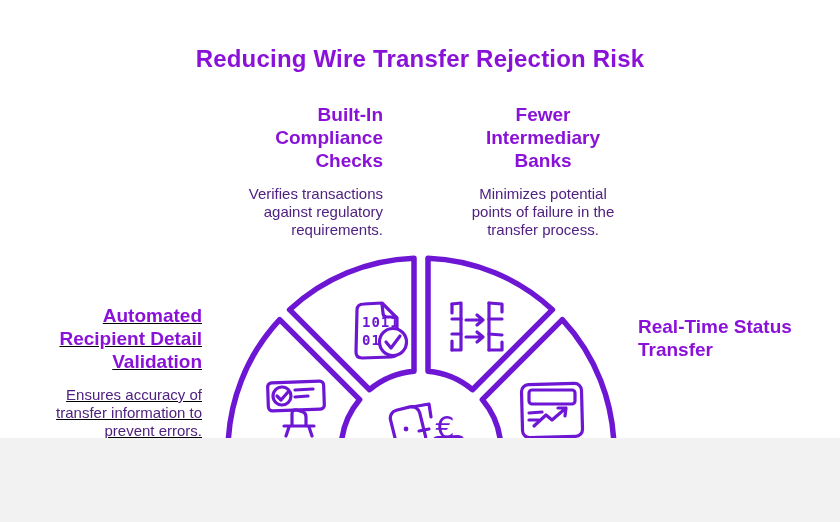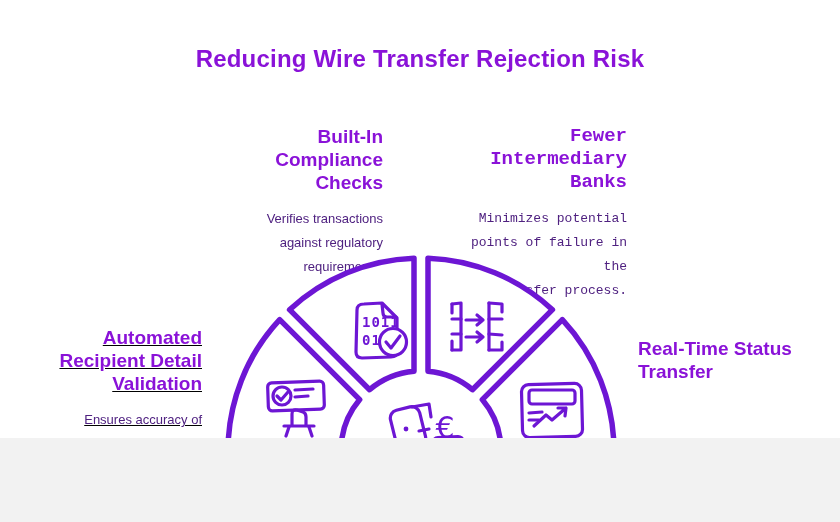--- a/index.html
+++ b/index.html
@@ -19,34 +19,34 @@
     font-family:"Liberation Sans", sans-serif;
   }
   .page-title{
     position:absolute;top:45px;left:0;width:840px;
     text-align:center;
     font-size:24px;line-height:28px;font-weight:bold;
     letter-spacing:.2px;
     color:var(--c-title);
     white-space:pre-line;
   }
-  .blk{position:absolute;margin-top:22px;}
+  .blk{position:absolute;}
   .blk h2{
     font-size:19px;line-height:23px;font-weight:bold;
     color:var(--c-heading);
     white-space:pre-line;
   }
   .blk p{
     margin-top:13px;
-    font-size:13px;line-height:24px;
+    font-size:15px;line-height:18px;
     color:var(--c-body);
     white-space:pre-line;
   }
   .blk-top-left {left:213px;top:103px;width:170px;text-align:right;}
-  .blk-top-right{left:459px;top:103px;width:168px;text-align:right;font-family:Liberation Mono, monospace;}
+  .blk-top-right{left:459px;top:103px;width:168px;text-align:center;}
   .blk-left     {left:32px; top:304px;width:170px;text-align:right;text-decoration:underline;}
   .blk-right    {left:638px;top:315px;width:175px;text-align:left;}
   svg.fan{position:absolute;left:0;top:0;}
   .seg{fill:#ffffff;stroke:var(--c-stroke);stroke-width:5.5;stroke-linejoin:round;}
   .ink{fill:none;stroke:var(--c-stroke);stroke-width:3.2;stroke-linecap:round;stroke-linejoin:round;}
   .ink-fill{fill:var(--c-stroke);stroke:none;}
   .white-fill{fill:#ffffff;}
   .icon-digits{
     font-family:"DejaVu Sans Mono", monospace;
     font-weight:bold;font-size:14px;letter-spacing:1px;

